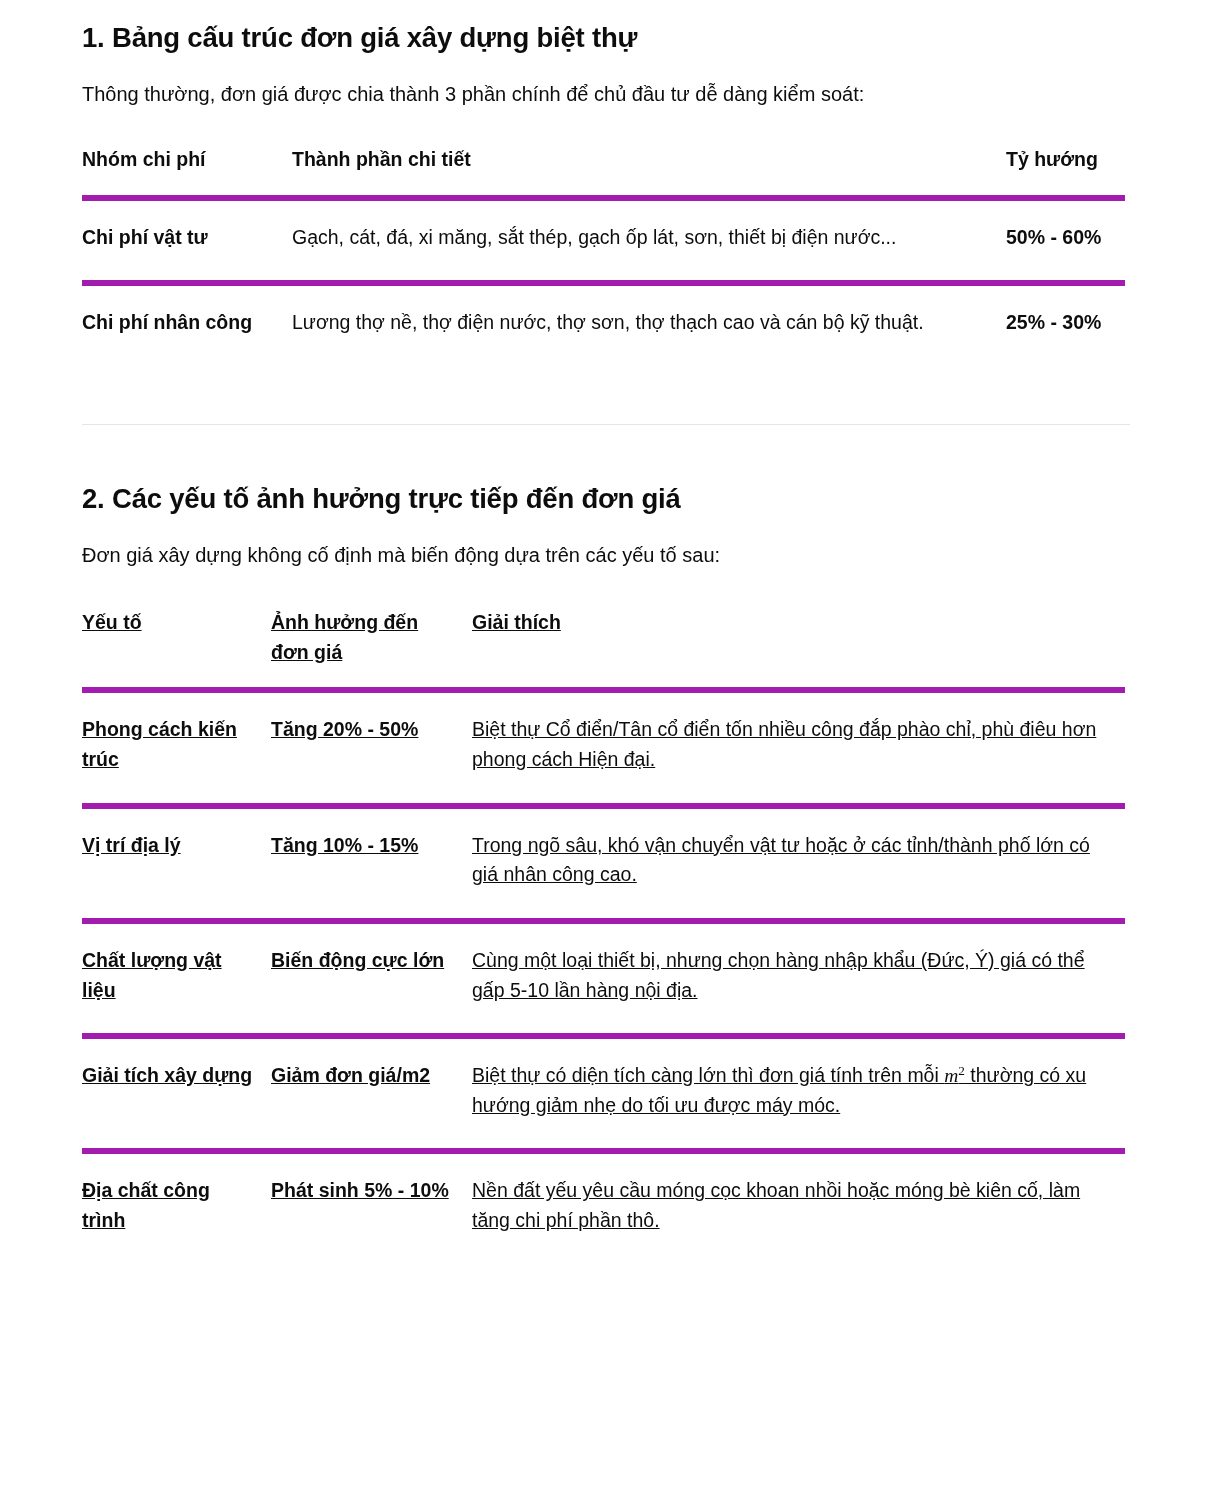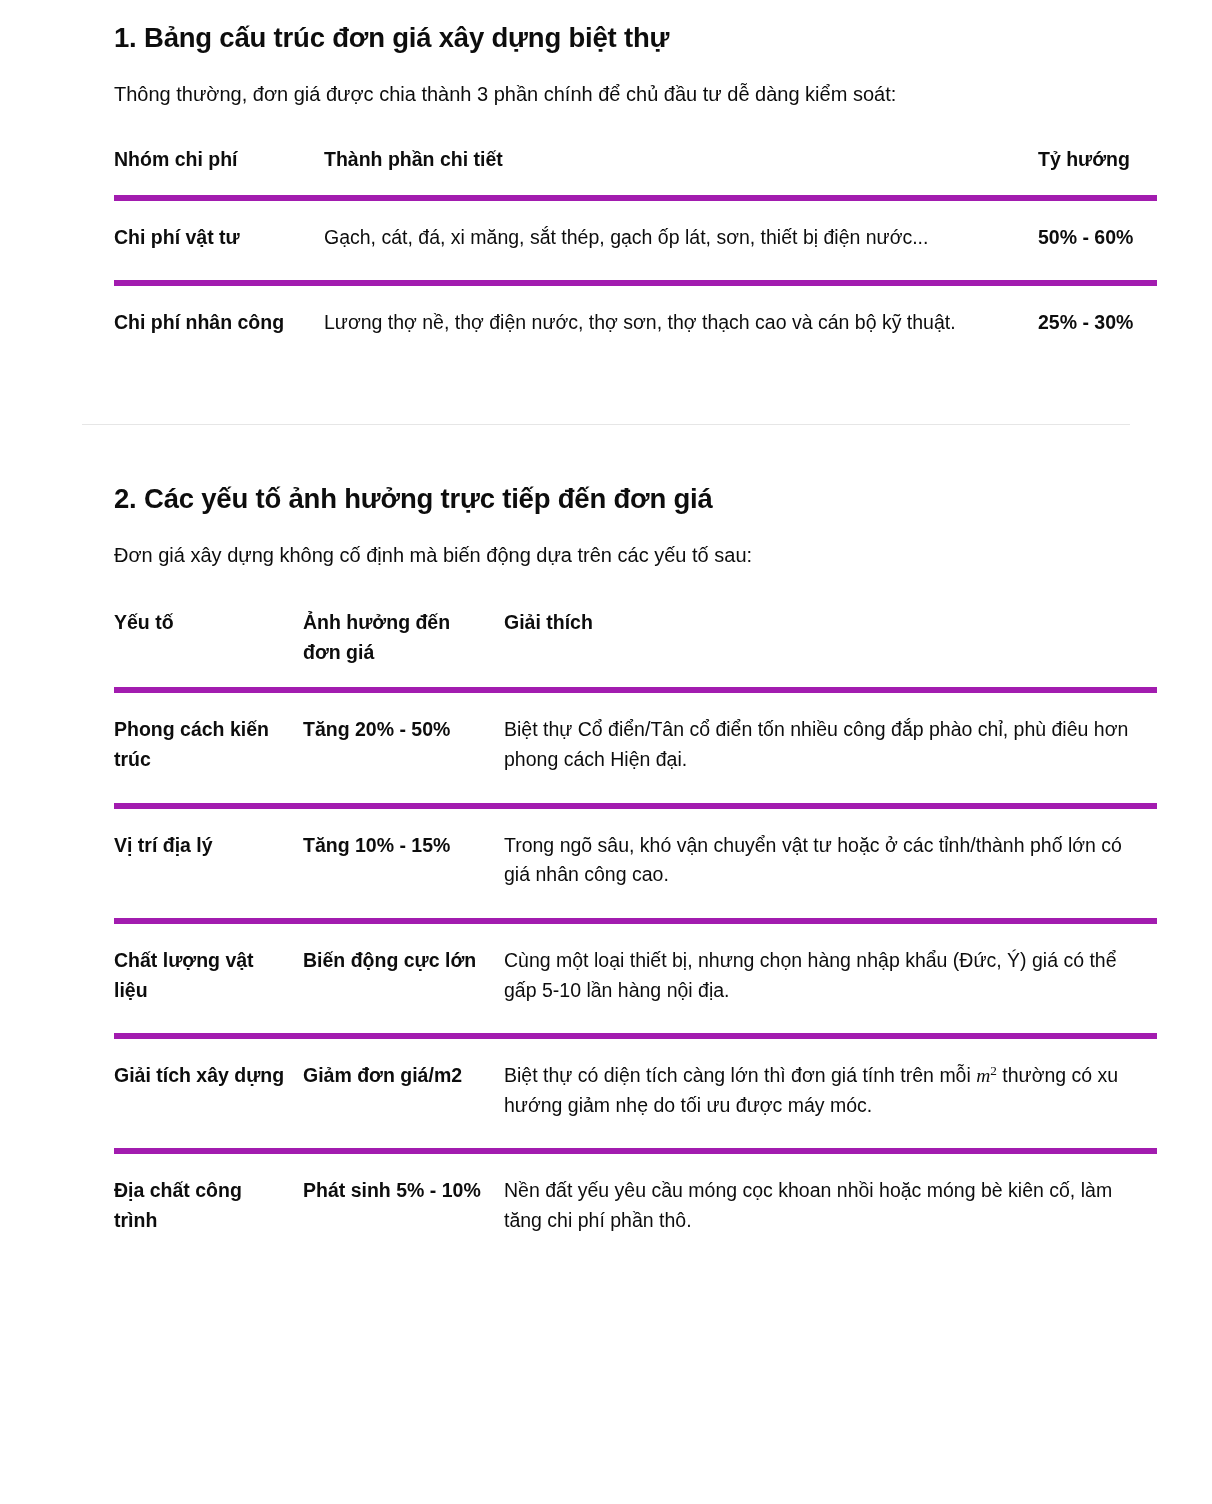--- a/index.html
+++ b/index.html
@@ -15,21 +15,20 @@
     color: #0d0d0d;
     -webkit-font-smoothing: antialiased;
   }
   .page {
     width: 1212px;
     box-sizing: border-box;
     padding: 0 82px;
   }
   .section {
     width: 1048px;
-    margin-left: 32px;
   }
   h2.section-heading {
     font-size: 27.5px;
     line-height: 1.3;
     font-weight: 700;
     letter-spacing: -0.2px;
     margin: 0;
     padding: 0;
     color: #0d0d0d;
   }
@@ -99,21 +98,21 @@
     font-size: 19.5px;
     text-align: right;
   }
   .unit-m2 sup {
     font-size: 0.68em;
     vertical-align: super;
     line-height: 0;
     font-style: normal;
   }
   .sec1 .table-wrap { margin-top: 33px; }
-  .sec2 .table-wrap { margin-top: 35px; }
+  .sec2 .table-wrap { margin-top: 35px; text-decoration: underline; }
 </style>
 </head>
 <body>
 
 <div class="page">
 
   <section class="section sec1">
     <h2 class="section-heading">1. Bảng cấu trúc đơn giá xây dựng biệt thự</h2>
     <p class="section-intro">Thông thường, đơn giá được chia thành 3 phần chính để chủ đầu tư dễ dàng kiểm soát:</p>
 

